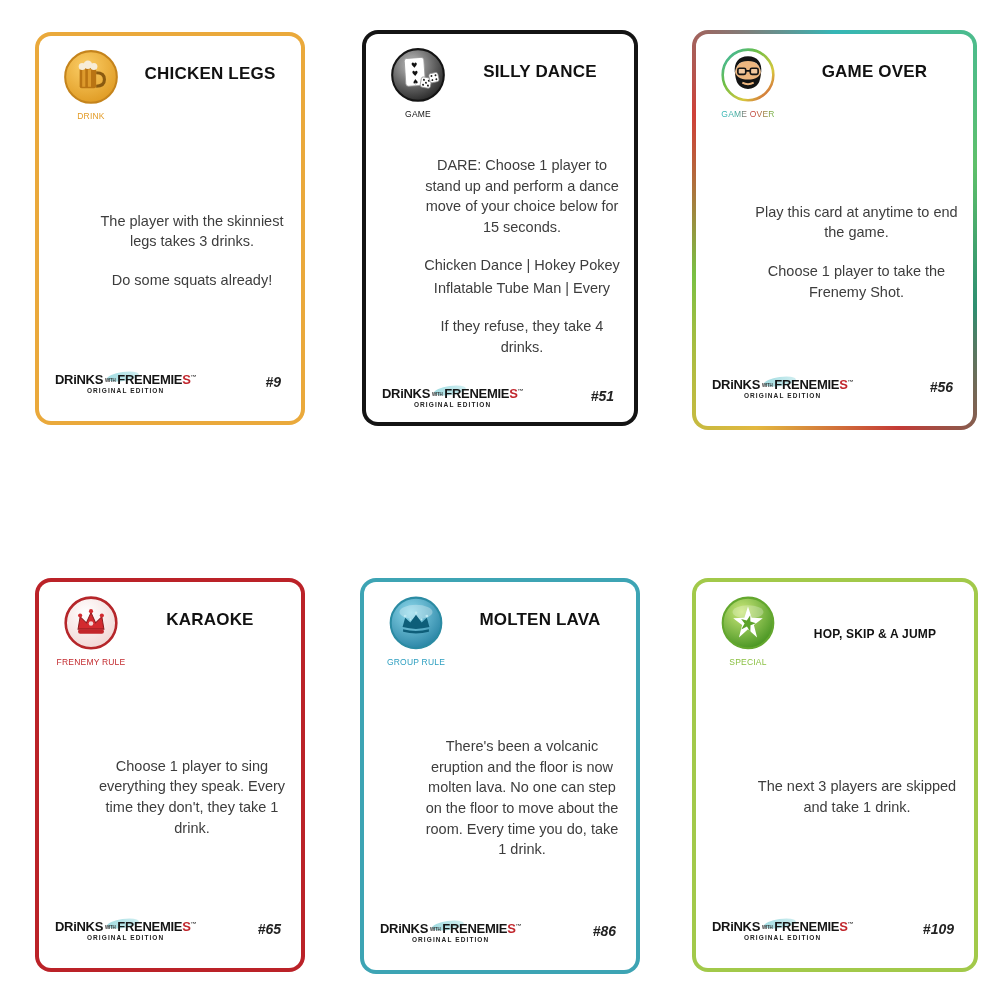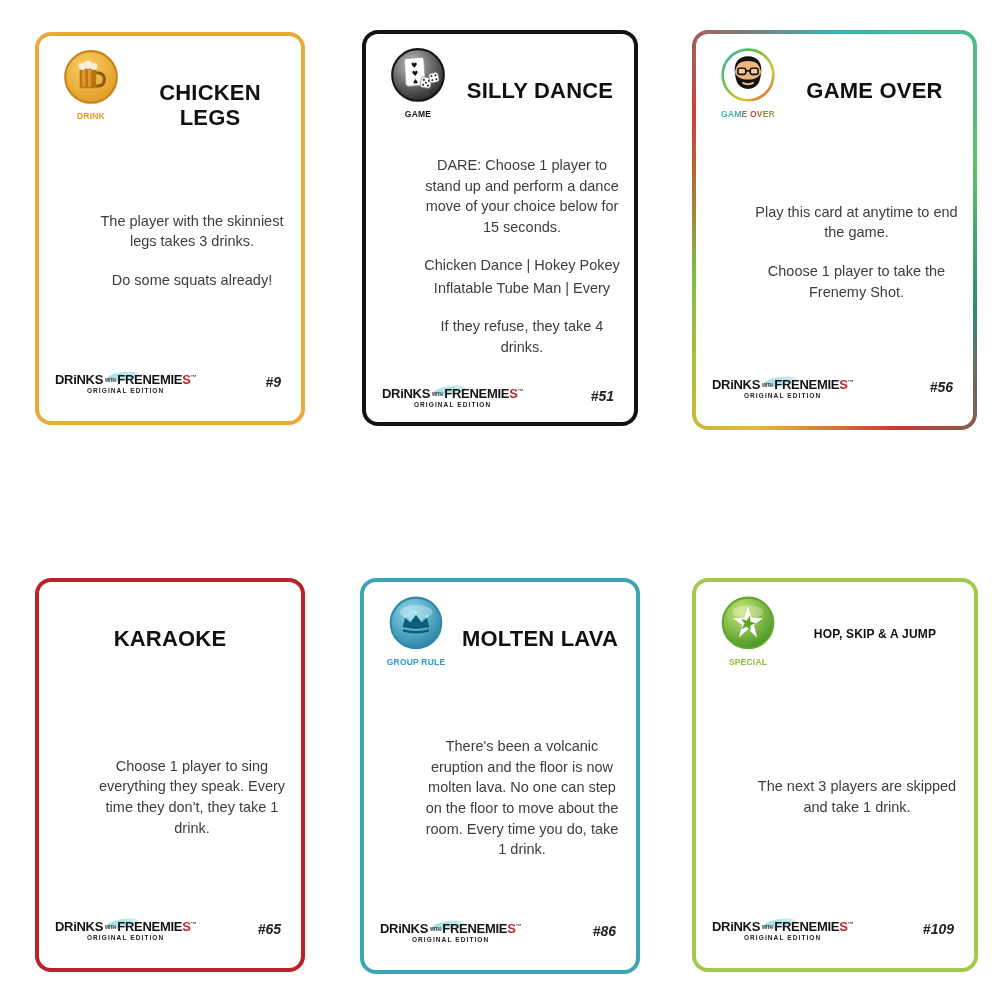--- a/index.html
+++ b/index.html
@@ -22,30 +22,30 @@
   #card-1{left:362px;top:30px;width:276px;height:396px;}
   #card-2{left:692px;top:30px;width:285px;height:400px;}
   #card-3{left:35px;top:578px;width:270px;height:394px;}
   #card-4{left:360px;top:578px;width:280px;height:396px;}
   #card-5{left:692px;top:578px;width:286px;height:394px;}
 
   .card-header{display:flex;padding:12px 8px 0 12px;min-height:100px;}
   .badge-col{width:80px;display:flex;flex-direction:column;align-items:center;flex:none;}
   .badge-icon svg{width:62px;height:62px;display:block;}
   .cat-label{
-    font-size:8.5px;font-weight:bold;letter-spacing:.2px;margin-top:1px;
+    font-size:8.5px;font-weight:normal;letter-spacing:.2px;margin-top:1px;
     text-align:left;white-space:nowrap;
   }
   .rainbow-text{
     background:linear-gradient(90deg,#2FB6B6 0%,#39A89B 30%,#CC3B35 60%,#6CBE45 100%);
     -webkit-background-clip:text;background-clip:text;color:transparent;
   }
   .card-title{
-    flex:1;text-align:center;font-weight:bold;font-size:22px;color:#111;
-    margin-top:32px;letter-spacing:.2px;line-height:1.15;padding-right:4px;
+    flex:1;text-align:center;font-weight:bold;font-size:17px;color:#111;
+    margin-top:16px;letter-spacing:.2px;line-height:1.15;padding-right:4px;
   }
   #card-5 .card-title{font-size:12px;margin-top:34px;}
 
   .card-body{
     flex:1;display:flex;flex-direction:column;justify-content:center;
     padding:0 12px 6px 12px;color:#3d3d3d;font-size:14.5px;line-height:1.42;text-align:center;margin-left:44px;
   }
   .card-body p{margin:9px 0;}
   .card-body p.tight-top{margin-bottom:1px;}
   .card-body p.tight-bottom{margin-top:1px;}
@@ -217,20 +217,40 @@
         <div class="logo-line2">ORIGINAL EDITION</div>
       </div>
       <div class="card-number">#56</div>
     </div>
   </div>
 </div>
 
 <div class="card" id="card-3" style="background: rgb(187, 34, 40);">
   <div class="card-inner">
     <div class="card-header">
+      <div class="badge-col">
+        <span class="badge-icon">
+          <svg viewBox="0 0 60 60">
+            <defs>
+              <radialGradient id="gPink" cx="40%" cy="30%" r="80%">
+                <stop offset="0%" stop-color="#FFFFFF"></stop>
+                  <stop offset="100%" stop-color="#F0D2D0"></stop>
+              </radialGradient>
+            </defs>
+            <circle cx="30" cy="28" r="24.5" fill="url(#gPink)" stroke="#B5262A" stroke-width="2.5"></circle>
+            <path d="M17.5 34 L19.5 22 L25.5 28 L30 18 L34.5 28 L40.5 22 L42.5 34 Z" fill="#D32A2F" stroke="#8E1B1F" stroke-width="1"></path>
+            <circle cx="19.5" cy="20.8" r="2" fill="#D32A2F"></circle>
+            <circle cx="30" cy="16.6" r="2" fill="#D32A2F"></circle>
+            <circle cx="40.5" cy="20.8" r="2" fill="#D32A2F"></circle>
+            <rect x="17.5" y="34" width="25" height="4.5" rx="2" fill="#C3252A"></rect>
+            <circle cx="30" cy="28.5" r="2.2" fill="#F7E9E9" opacity=".9"></circle>
+          </svg>
+        </span>
+        <div class="cat-label" style="color: rgb(195, 42, 46);">FRENEMY RULE</div>
+      </div>
       <div class="card-title">KARAOKE</div>
     </div>
     <div class="card-body">
       <p>Choose 1 player to sing everything they speak. Every time they don't, they take 1 drink.</p>
     </div>
     <div class="card-footer">
       <div class="logo">
         <div class="logo-line1"><i class="swoosh"></i><span>DR</span><span>i</span><span>NKS</span><span class="lg-with">WITH</span><span>FRENEMIE</span><span class="lg-s">S</span><span class="lg-tm">™</span></div>
         <div class="logo-line2">ORIGINAL EDITION</div>
       </div>

